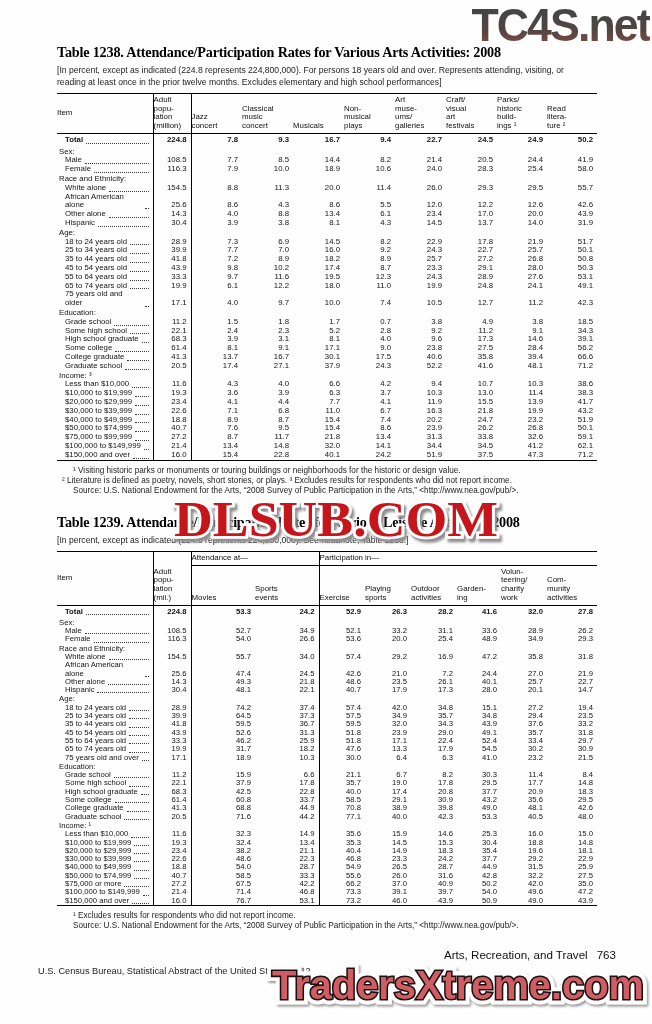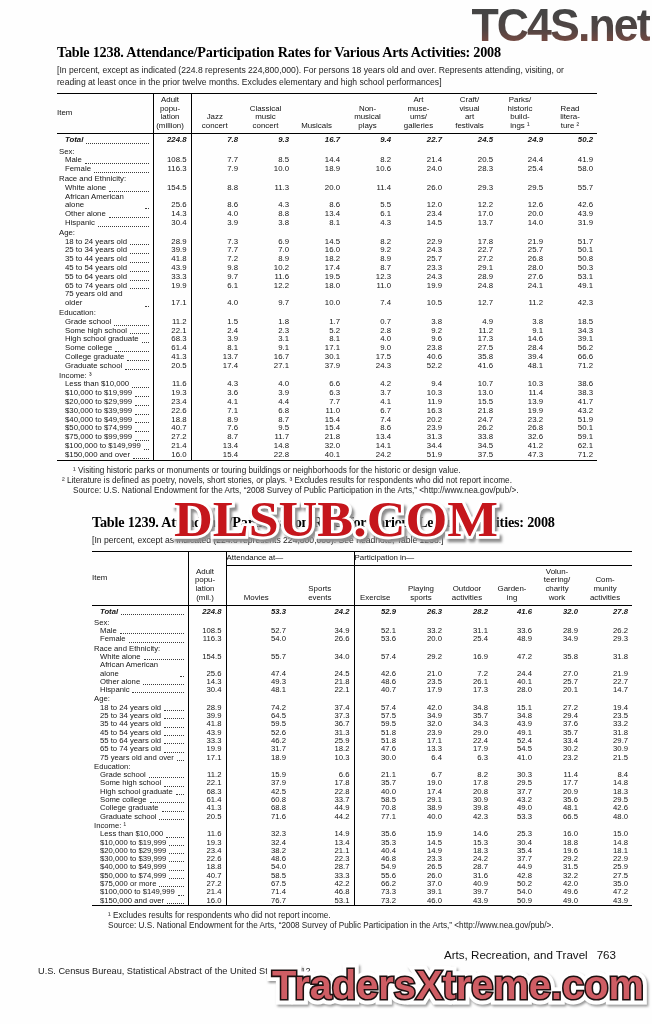--- a/index.html
+++ b/index.html
@@ -4,43 +4,43 @@
 <style>
   html,body{margin:0;padding:0;}
   body{
     width:652px;height:1024px;position:relative;overflow:hidden;
     background:#fefefe;color:#141414;
     font-family:"Liberation Sans", sans-serif;
     -webkit-font-smoothing:antialiased;
   }
   .sec{position:absolute;left:57px;width:540px;}
   #sec1238{top:44px;}
-  #sec1239{top:514px;margin-left:35px;}
+  #sec1239{top:514px;}
 
   .tbl-title{
     font-family:"Liberation Serif", serif;font-weight:bold;
     font-size:14.2px;letter-spacing:-0.2px;white-space:nowrap;color:#000;
   }
   .headnote{font-size:8.6px;line-height:12px;margin-top:3px;color:#1c1c1c;width:524px;}
 
   table{border-collapse:collapse;table-layout:fixed;width:540px;margin-top:5px;
         border-top:1.4px solid #000;border-bottom:1.4px solid #000;}
   thead{border-bottom:1.2px solid #000;}
   thead th{font-weight:normal;font-size:7.9px;line-height:8.7px;vertical-align:bottom;
-           white-space:pre-line;padding:2px 4px 2px 0;text-align:center;color:#111;}
+           white-space:pre-line;padding:2px 4px 2px 0;text-align:left;color:#111;}
   th.item-h{text-align:left;vertical-align:middle;padding:0;}
   th.spanner{text-align:left;vertical-align:middle;border-bottom:0.8px solid #000;padding:2px 0;}
   .div{border-right:0.8px solid #000;}
   td{font-size:7.8px;line-height:8.8px;padding:0 4px 0 0;text-align:right;vertical-align:bottom;}
   #t39 td{font-size:7.7px;line-height:8.3px;}
   td.lbl{text-align:left;padding:0 2px 0 0;}
   td.lbl .wrap{display:flex;align-items:flex-end;padding-left:8px;}
   tr.grp td.lbl .wrap{padding-left:2px;align-items:center;}
   .dots{flex:1 1 auto;margin:0 2px 1px 3px;border-bottom:1px dotted #3c3c3c;min-width:4px;}
-  tr.b td{font-weight:bold;padding-top:2px;padding-bottom:2px;font-style:italic;}
+  tr.b td{font-weight:bold;padding-top:2px;padding-bottom:2px;}
   tr.grp td{padding-top:1px;}
 
   .fnotes{font-size:8.2px;line-height:10.2px;margin-top:5px;color:#1c1c1c;}
   .fn-ind{padding-left:16px;}
   .fn-sm{padding-left:5px;}
 
   #pg-head{position:absolute;top:948px;right:36px;font-size:11.6px;color:#111;}
   #pg-head .num{margin-left:9px;}
   #census-line{position:absolute;top:966px;left:38px;font-size:9.2px;color:#222;}
 
@@ -1135,21 +1135,21 @@
               <span class="dots"></span>
             </div>
           </td>
           <td class="num div">20.5</td>
           <td class="num">71.6</td>
           <td class="num div">44.2</td>
           <td class="num">77.1</td>
           <td class="num">40.0</td>
           <td class="num">42.3</td>
           <td class="num">53.3</td>
-          <td class="num">66.5</td>
+          <td class="num">40.5</td>
           <td class="num">48.0</td>
         </tr>
         <tr class="grp">
           <td class="lbl div">
             <div class="wrap">
               <span>Income: ¹</span>
             </div>
           </td>
           <td class="num div"></td>
           <td class="num"></td>

